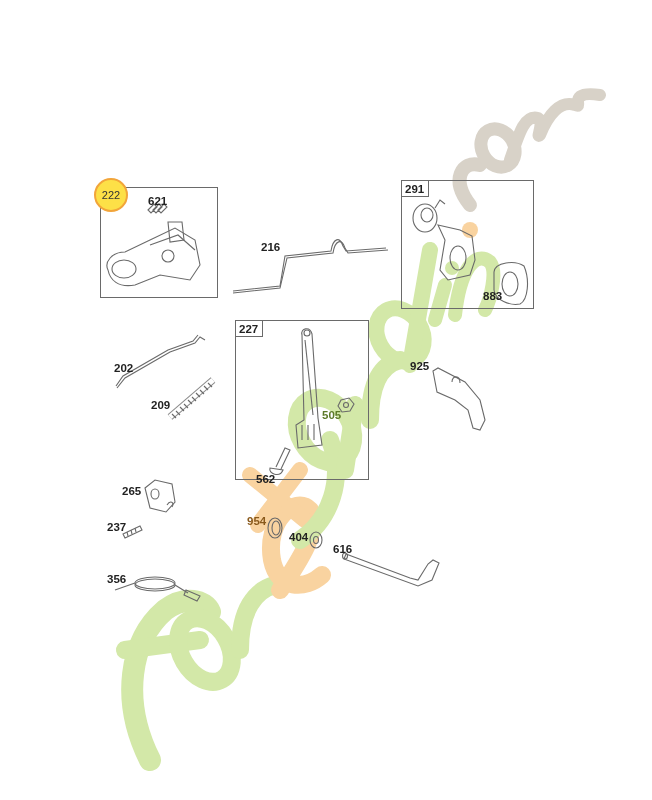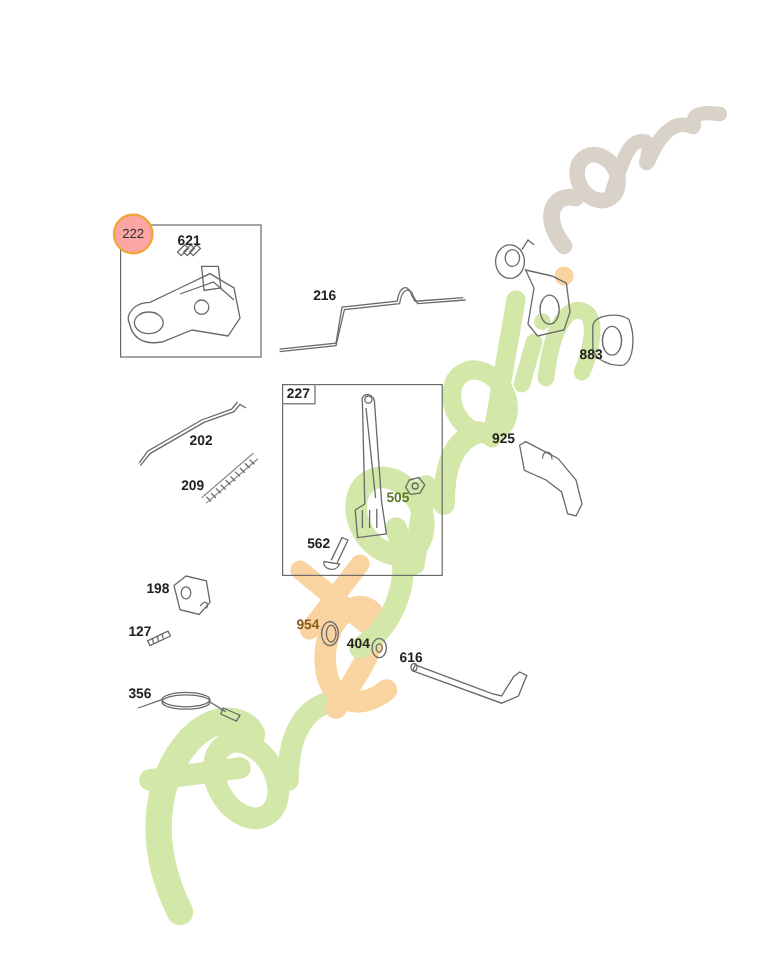--- a/index.html
+++ b/index.html
@@ -3,21 +3,21 @@
 <meta charset="utf-8">
 <style>
   html, body { margin:0; padding:0; background:#ffffff; }
   body { width:652px; height:800px; position:relative; overflow:hidden; font-family:"Liberation Sans", sans-serif; }
   .stage { position:absolute; left:0; top:0; width:652px; height:800px; }
   .box { position:absolute; border:1.5px solid #6a6a6a; background:transparent; }
   .box-tag { position:absolute; left:-1px; top:-1px; border:1.5px solid #6a6a6a; background:#fff; font-weight:bold; font-size:11.5px; color:#222; padding:1px 4px 0 3px; line-height:14px; }
   .label { position:absolute; font-weight:bold; font-size:11.5px; color:#222; line-height:13px; }
   .label.green { color:#5d7a2a;margin-top:19px; }
   .label.orange { color:#8a5a1c; }
-  .badge { position:absolute; width:30px; height:30px; border-radius:50%; background:#fca5a5; border:2.5px solid #f2a53a; color:#333; font-size:11px; display:flex; align-items:center; justify-content:center; }
+  .badge { position:absolute; width:30px; height:30px; border-radius:50%; background:#fde047; border:2.5px solid #f2a53a; color:#333; font-size:11px; display:flex; align-items:center; justify-content:center; }
   svg.layer { position:absolute; left:0; top:0; }
   .watermark { position:absolute; left:0; top:0; pointer-events:none; }
 </style>
 </head>
 <body>
 
 <div class="stage">
 
   <svg class="watermark" width="652" height="800">
     <g fill="none" stroke-linecap="round" stroke-linejoin="round">
@@ -145,33 +145,36 @@
       </g>
 
       <g>
         <path d="M346,554 L410,578 L418,580 L428,564 L433,560 L439,563 L432,580 L418,586 L344,559 Z"></path>
         <ellipse cx="345" cy="556" rx="2.5" ry="3"></ellipse>
       </g>
     </g>
   </svg>
 
   <div class="box" style="left:100px; top:187px; width:116px; height:109px;"></div>
+  <div class="box" style="left:401px; top:180px; width:131px; height:127px;">
+    <div class="box-tag">291</div>
+  </div>
   <div class="box" style="left:235px; top:320px; width:132px; height:158px;text-decoration:underline;">
     <div class="box-tag">227</div>
   </div>
 
   <div class="badge" style="left:94px; top:178px;">222</div>
 
   <div class="label" style="left:136px; top:195px;margin-left:12px;">621</div>
   <div class="label" style="left:261px; top:241px;">216</div>
   <div class="label" style="left:483px; top:258px;margin-top:32px;">883</div>
-  <div class="label" style="left:114px; top:362px;margin-left:44px;">202</div>
+  <div class="label" style="left:114px; top:362px;">202</div>
   <div class="label" style="left:151px; top:399px;text-align:right;">209</div>
   <div class="label" style="left:410px; top:360px;">925</div>
   <div class="label green" style="left:322px; top:390px;">505</div>
-  <div class="label" style="left:256px; top:448px;">562</div>
-  <div class="label" style="left:122px; top:485px;">198</div>
-  <div class="label" style="left:107px; top:521px;">127</div>
+  <div class="label" style="left:256px; top:473px;">562</div>
+  <div class="label" style="left:122px; top:485px;">265</div>
+  <div class="label" style="left:107px; top:521px;">237</div>
   <div class="label orange" style="left:247px; top:515px;">954</div>
   <div class="label" style="left:289px; top:531px;">404</div>
   <div class="label" style="left:333px; top:543px;">616</div>
   <div class="label" style="left:107px; top:573px;">356</div>
 </div>
 
 </body></html>

